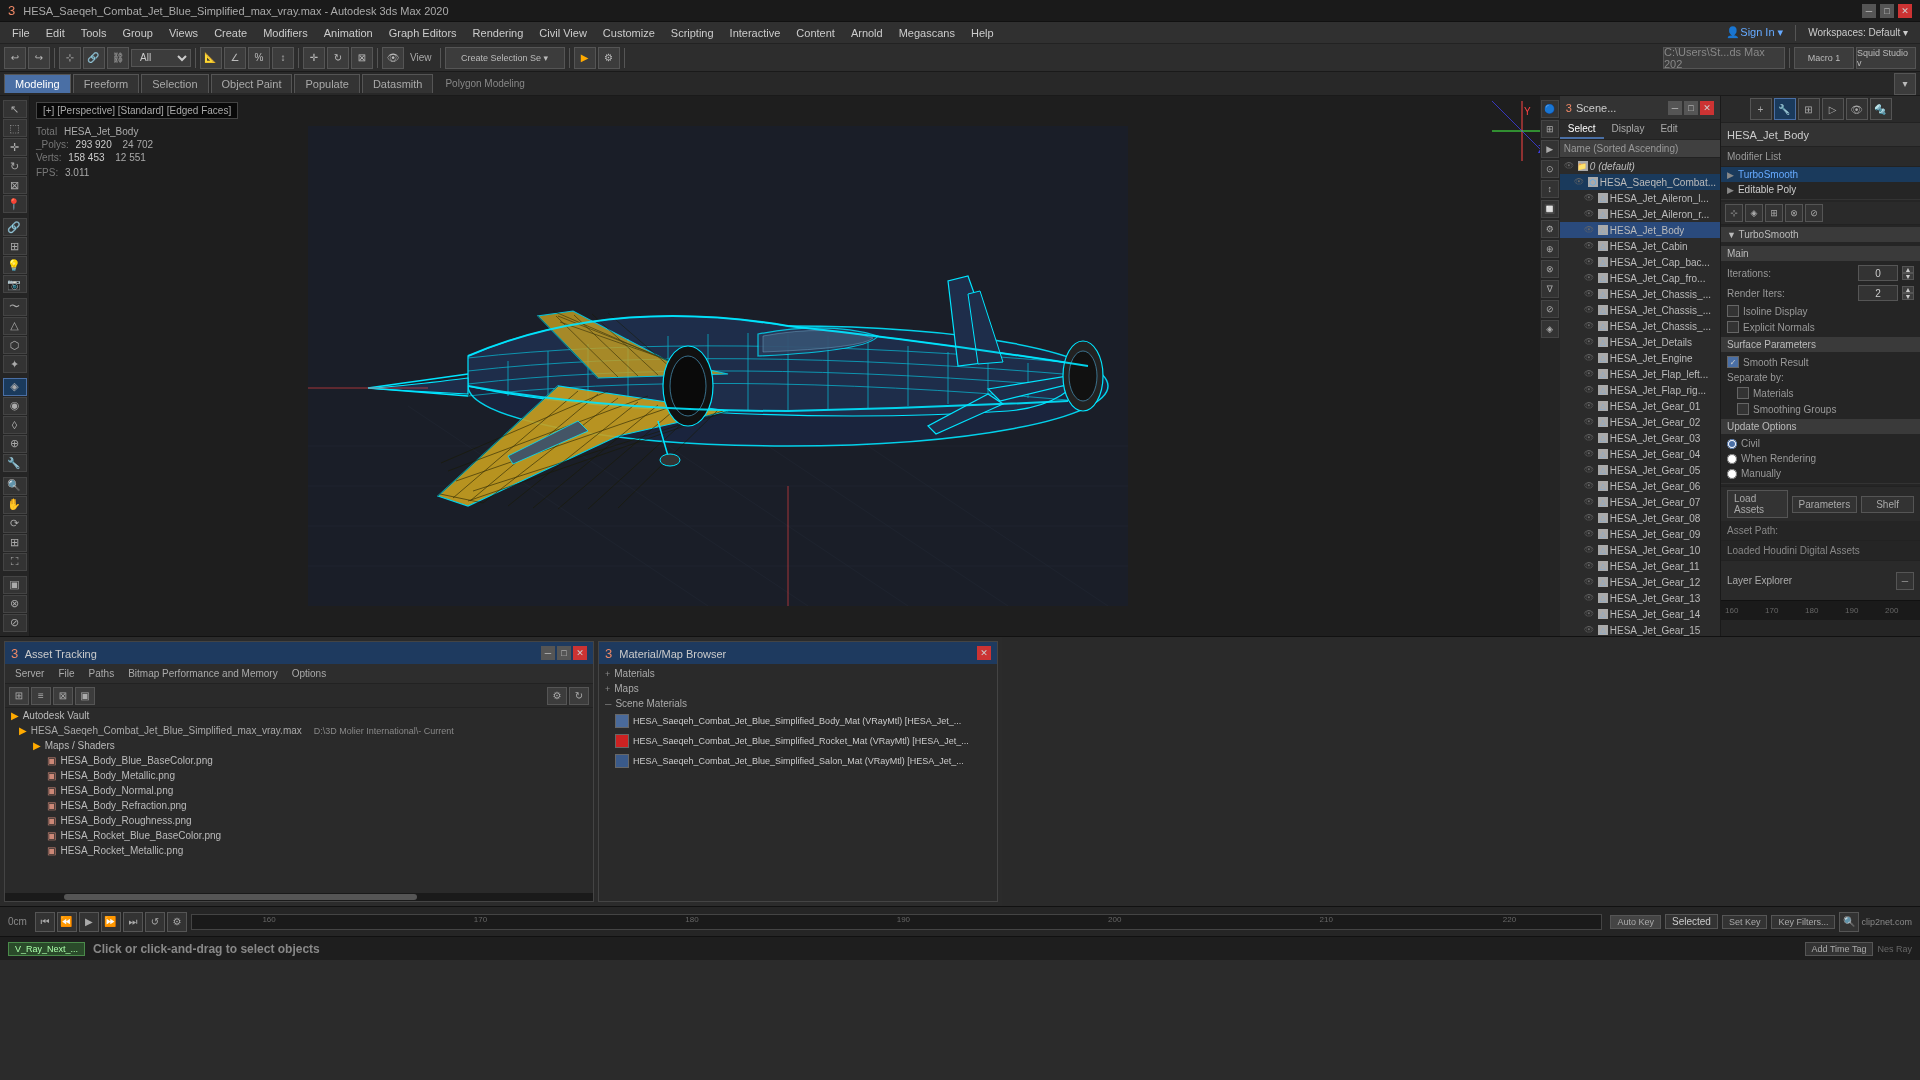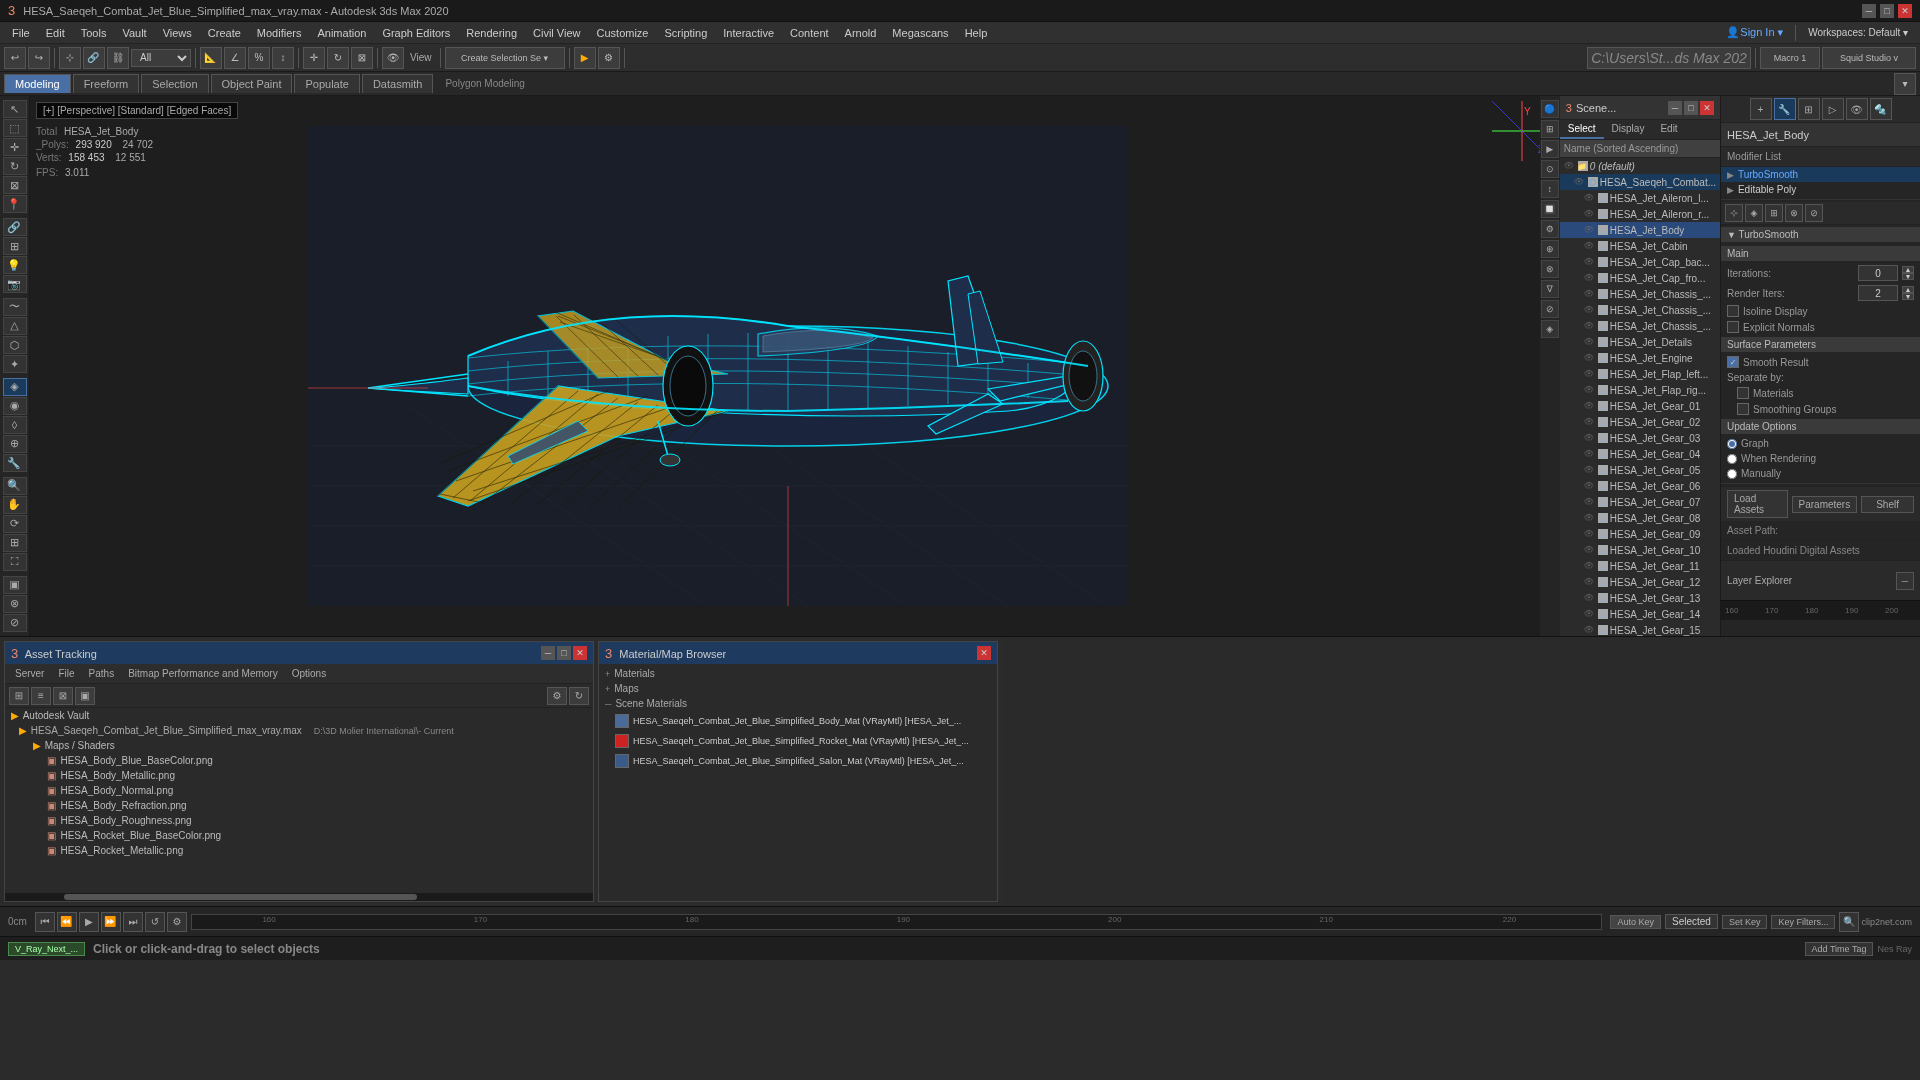--- a/index.html
+++ b/index.html
@@ -588,21 +588,21 @@
     <div class="win-btn">─</div>
     <div class="win-btn">□</div>
     <div class="win-btn" style="background:#c33;">✕</div>
   </div>
 </div>
 
 <div id="menu-bar">
   <div class="menu-item">File</div>
   <div class="menu-item">Edit</div>
   <div class="menu-item">Tools</div>
-  <div class="menu-item">Vault</div>
+  <div class="menu-item">Group</div>
   <div class="menu-item">Views</div>
   <div class="menu-item">Create</div>
   <div class="menu-item">Modifiers</div>
   <div class="menu-item">Animation</div>
   <div class="menu-item">Graph Editors</div>
   <div class="menu-item">Rendering</div>
   <div class="menu-item">Civil View</div>
   <div class="menu-item">Customize</div>
   <div class="menu-item">Scripting</div>
   <div class="menu-item">Interactive</div>
@@ -641,24 +641,24 @@
   <div class="toolbar-separator"></div>
   <div class="toolbar-btn">👁</div>
   <span class="toolbar-label">View</span>
   <div class="toolbar-separator"></div>
   <div class="toolbar-btn" style="width:120px;font-size:9px;">Create Selection Se ▾</div>
   <div class="toolbar-separator"></div>
   <div class="toolbar-btn" style="color:#fa0;">▶</div>
   <div class="toolbar-btn">⚙</div>
   <div class="toolbar-separator"></div>
   <div style="flex:1;"></div>
-  <div class="toolbar-btn" style="width:164px;font-size:14px;color:#888;font-style:italic;">C:\Users\St...ds Max 202</div>
+  <div class="toolbar-btn" style="width:122px;font-size:11px;color:#888;">C:\Users\St...ds Max 202</div>
   <div class="toolbar-separator"></div>
   <div class="toolbar-btn" style="width:60px;font-size:9px;">Macro 1</div>
-  <div class="toolbar-btn" style="width:94px;font-size:9px;">Squid Studio v</div>
+  <div class="toolbar-btn" style="width:60px;font-size:9px;">Squid Studio v</div>
 </div>
 
 <div id="sub-toolbar">
   <div class="sub-toolbar-tab active">Modeling</div>
   <div class="sub-toolbar-tab">Freeform</div>
   <div class="sub-toolbar-tab">Selection</div>
   <div class="sub-toolbar-tab">Object Paint</div>
   <div class="sub-toolbar-tab">Populate</div>
   <div class="sub-toolbar-tab">Datasmith</div>
   <span style="margin-left:10px;font-size:10px;color:#888;">Polygon Modeling</span>
@@ -1133,21 +1133,21 @@
       <div class="props-checkbox"></div>
       <span class="props-label">Materials</span>
     </div>
     <div class="props-row" style="padding-left:16px;">
       <div class="props-checkbox"></div>
       <span class="props-label">Smoothing Groups</span>
     </div>
     <div class="props-section-title">Update Options</div>
     <div class="props-row">
       <input type="radio" name="update" checked="" style="width: 10px; height: 10px; accent-color: rgb(74, 111, 165);">
-      <span class="props-label">Graph</span>
+      <span class="props-label">Civil</span>
     </div>
     <div class="props-row">
       <input type="radio" name="update" style="width: 10px; height: 10px; accent-color: rgb(74, 111, 165);">
       <span class="props-label">When Rendering</span>
     </div>
     <div class="props-row">
       <input type="radio" name="update" style="width: 10px; height: 10px; accent-color: rgb(74, 111, 165);">
       <span class="props-label">Manually</span>
     </div>
 

